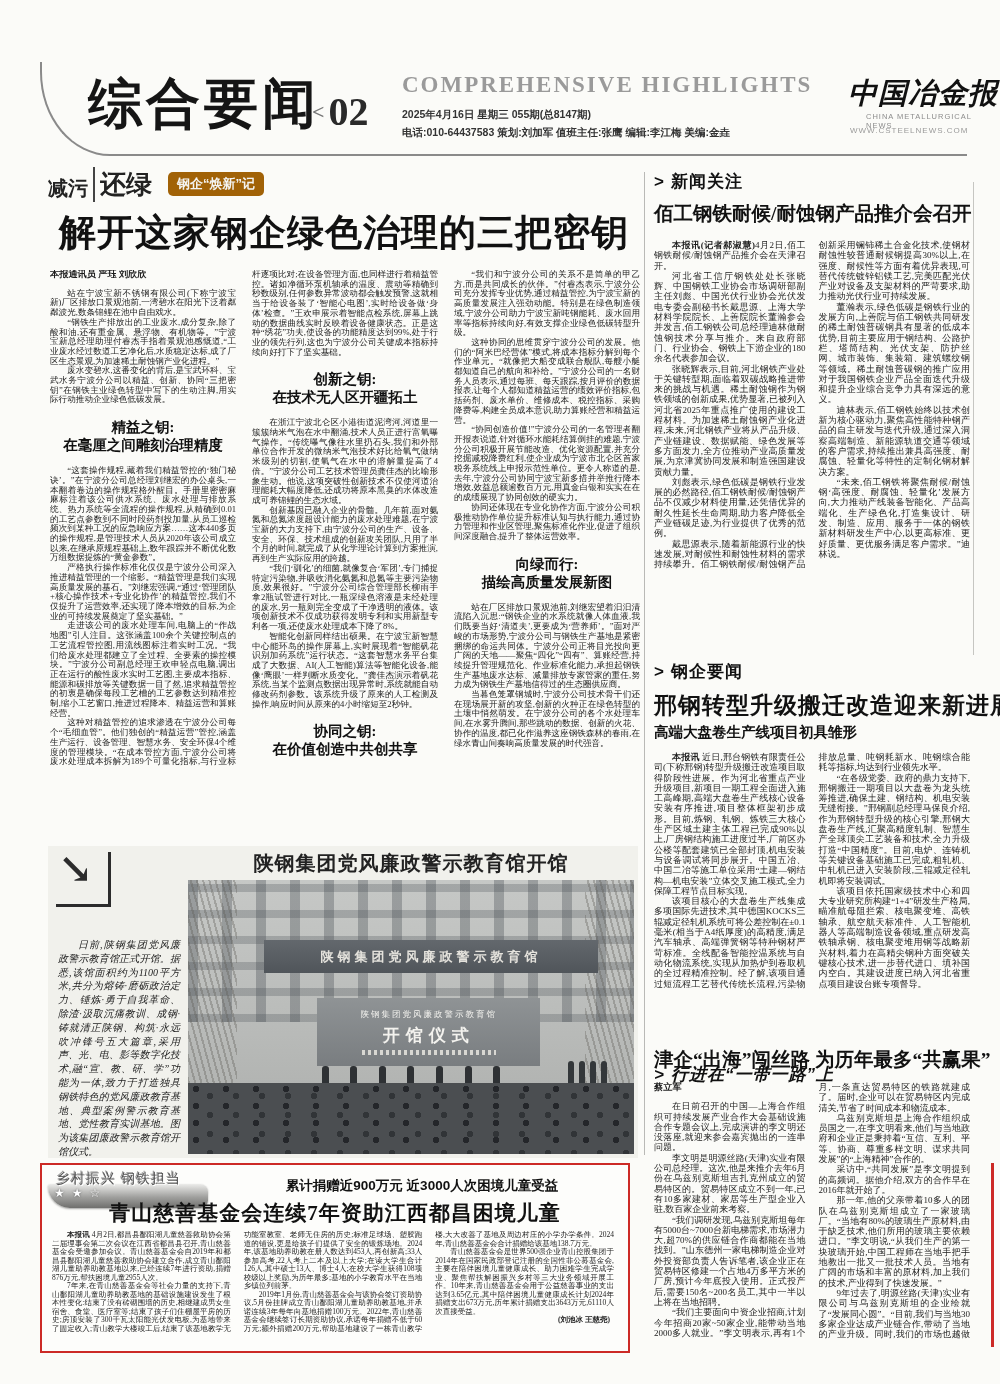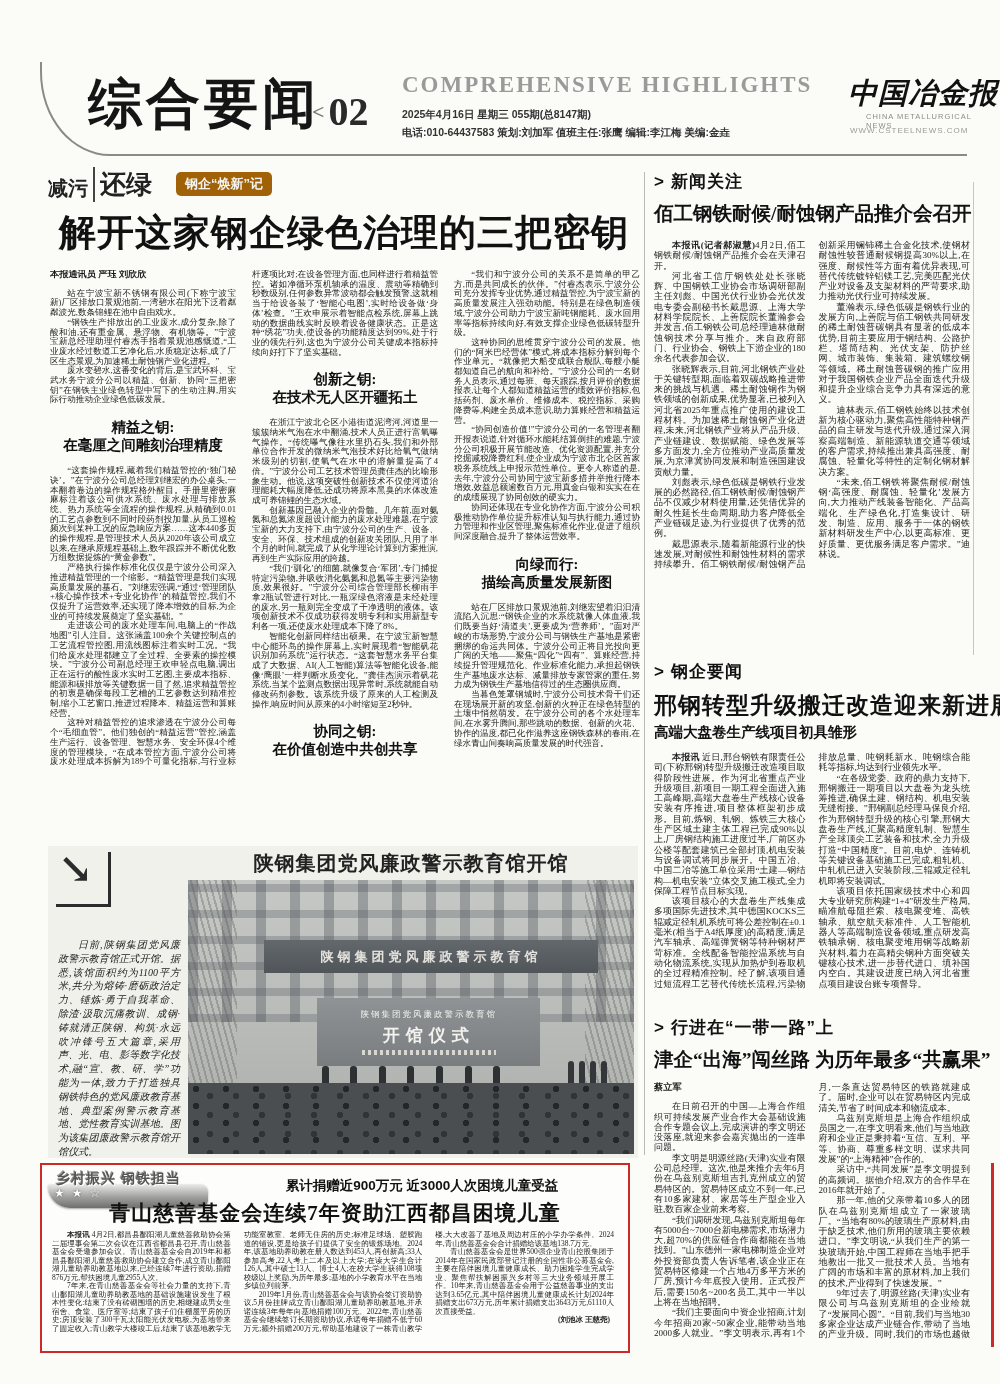--- a/index.html
+++ b/index.html
@@ -28,21 +28,21 @@
   .brand-en{left:850px;top:112px;font-size:7.5px;color:#8c8c8c;letter-spacing:1px;font-family:"Liberation Sans",sans-serif;margin-left:16px;}
   .brand-url{left:850px;top:126px;font-size:8px;color:#9a9a9a;letter-spacing:1px;font-family:"Liberation Sans",sans-serif;}
 
   
   .vrule-main{left:644px;top:172px;width:1px;height:983px;background:#b9b9b6;}
   .vrule-right{left:973px;top:182px;width:1px;height:473px;background:#c6c6c2;}
   .red-rule{left:991px;top:1163px;width:3px;height:184px;background:#cc2a26;}
 
   
   .lead{left:48px;top:166px;width:592px;}
-  .badge-row{left:0;top:0;height:36px;display:flex;align-items:center;gap:24px;}
+  .badge-row{left:0;top:0;height:36px;display:flex;align-items:center;gap:16px;}
   .badge-jw{display:flex;align-items:flex-end;gap:2px;font-weight:900;color:#222;}
   .badge-jw .w1{font-size:20px;}
   .badge-jw .w2{font-size:26px;border-left:2px solid #444;padding-left:5px;margin-left:3px;}
   .badge-tag{background:#a16207;color:#f4f4f2;border-radius:5px;padding:3px 9px;
     font-size:13px;font-weight:bold;font-family:"Liberation Sans",sans-serif;}
   .lead-headline{left:0;top:42px;width:592px;text-align:center;font-size:37px;font-weight:900;
     letter-spacing:1px;color:#111;white-space:nowrap;}
   .lead-body{left:2px;top:104px;width:590px;height:576px;
     column-count:3;column-gap:16px;overflow:hidden;}
 
@@ -94,21 +94,21 @@
       radial-gradient(circle 5px at 8px 6px,#24262a 68%,transparent 70%),
       radial-gradient(circle 5px at 22px 13px,#313437 68%,transparent 70%);
     background-size:30px 17px,26px 19px;}
 
   
   .charity{left:40px;top:1163px;width:586px;height:186px;border:2.5px solid #cc2a26;background:#fdfdfb;}
   .ch-badge{position:absolute;left:6px;top:5px;width:168px;height:40px;}
   .ch-badge .ribbon{position:absolute;left:0;top:14px;width:160px;height:24px;
     background:linear-gradient(180deg,#ececea,#9f9f9d 55%,#6f6f6d);
     border-radius:4px 14px 14px 40px;box-shadow:0 1px 2px rgba(0,0,0,.35);}
-  .ch-badge .txt{position:absolute;left:8px;top:0;font-size:14px;font-weight:700;
+  .ch-badge .txt{position:absolute;left:8px;top:0;font-size:14px;font-weight:400;
     font-family:"Liberation Sans",sans-serif;color:#555;
     text-shadow:1px 1px 0 #fff,-1px -1px 0 #999;letter-spacing:1px;white-space:nowrap;}
   .ch-badge .stars{position:absolute;left:6px;top:16px;color:#fdfdfd;font-size:12px;
     text-shadow:0 0 2px #444;letter-spacing:2px;}
   .ch-kicker{position:absolute;left:180px;top:12px;width:400px;text-align:center;
     font-size:13.5px;font-weight:900;font-family:"Liberation Sans",sans-serif;color:#111;}
   .ch-headline{position:absolute;left:0;top:34px;width:100%;text-align:center;
     font-size:21px;font-weight:900;color:#111;letter-spacing:1px;}
   .ch-body{position:absolute;left:10px;top:66px;width:562px;height:112px;
     column-count:3;column-gap:13px;overflow:hidden;
@@ -123,21 +123,21 @@
   .rc-body{position:absolute;left:0;width:316px;column-count:2;column-gap:13px;overflow:hidden;}
   .article.rc{font-size:9px;line-height:10.3px;}
   .nf-head{top:0;}
   .nf-headline{top:30px;font-size:19.5px;}
   .nf-body{top:70px;height:408px;}
   .ge-head{top:490px;}
   .xg-headline{top:520px;font-size:23px;letter-spacing:1px;}
   .xg-subhead{position:absolute;left:0;top:553px;width:316px;text-align:left;
     font-size:14.5px;font-weight:bold;color:#111;}
   .xg-body{top:582px;height:246px;}
-  .br-head{top:846px;}
+  .br-head{top:893px;font-style:italic;}
   .tj-headline{top:876px;font-size:19.5px;}
   .tj-body{top:912px;height:264px;}
 </style>
 </head>
 <body>
 
 <div class="abs masthead">
   <div class="abs swoosh"></div>
   <div class="abs mh-section">综合要闻</div>
   <div class="abs mh-pageno"><span class="lt">&lt;</span><span>02</span></div>

